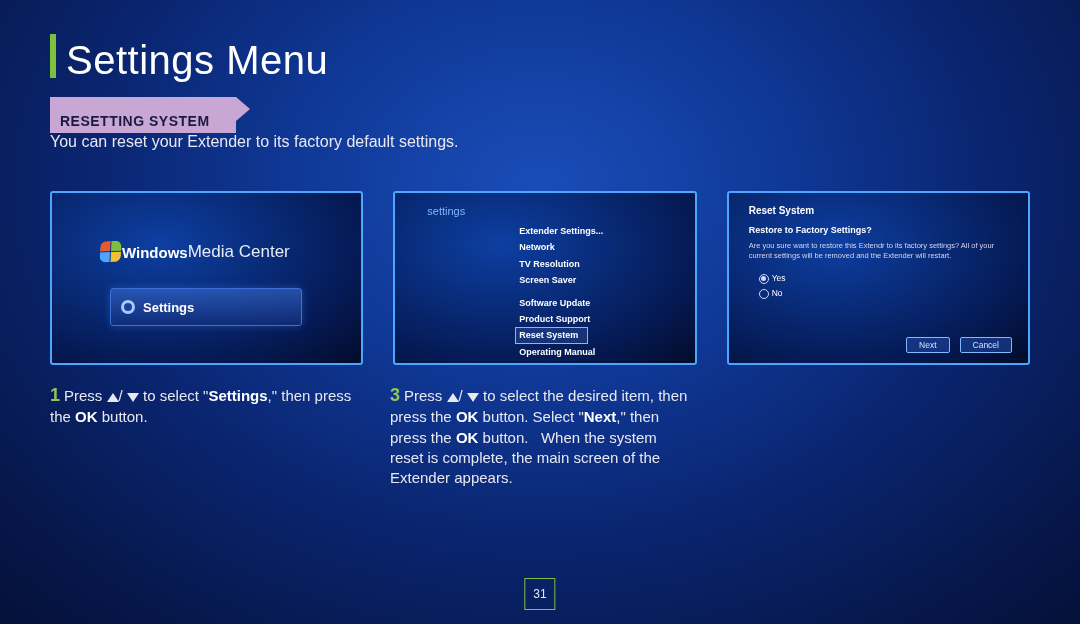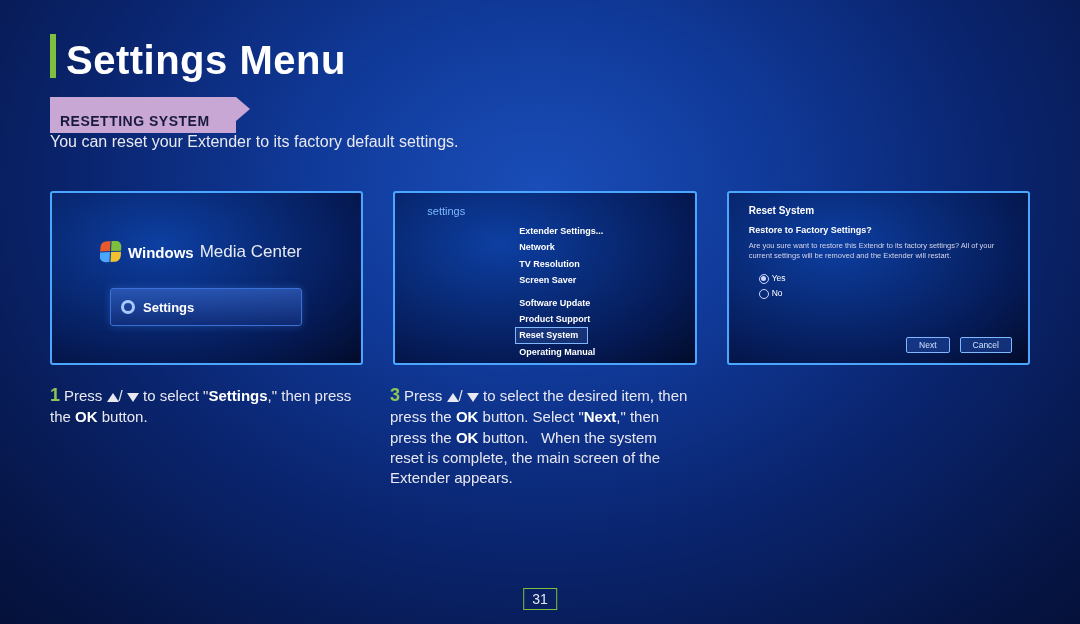--- a/index.html
+++ b/index.html
@@ -30,21 +30,21 @@
   }
   .bar {
     width: 6px;
     height: 44px;
     background: #7fbf3f;
     margin-right: 10px;
     transform: translateY(4px);
   }
   .title {
     font-size: 40px;
-    font-weight: 700;
+    font-weight: 400;
     letter-spacing: 0.5px;
   }
   .section-label {
     display: inline-block;
     background: #c9a7d4;
     color: #1a1a40;
     font-weight: 700;
     font-size: 14px;
     padding: 16px 26px 4px 10px;
     margin-top: 14px;
@@ -81,21 +81,20 @@
   .screen1 { width: 310px; }
   .screen2 { width: 300px; }
   .screen3 { width: 300px; }
 
   
   .wmc-logo {
     position: absolute;
     top: 48px; left: 48px;
     display: flex;
     align-items: center;
-    gap: 6px;
   }
   .flag {
     width: 22px; height: 22px;
     display: grid;
     grid-template-columns: 10px 10px;
     grid-template-rows: 10px 10px;
     gap: 1px;
     transform: skew(-5deg) rotate(-2deg);
     border-radius: 3px;
     overflow: hidden;
@@ -219,22 +218,22 @@
   .tri-down { border-top:9px solid #e8e8f0; }
   b { font-weight: 700; color:#fff; }
 
   .page-num {
     position: absolute;
     bottom: 14px;
     left: 50%;
     transform: translateX(-50%);
     border: 1px solid #7fbf3f;
     color: #e8e8f0;
-    font-size: 14px;
-    padding: 2px 8px;
+    font-size: 12px;
+    padding: 8px 8px;
   }
   .gear-icon {
     display:inline-block;width:14px;height:14px;position:relative;
   }
   .gear-icon::before{
     content:"";position:absolute;inset:0;border:3px solid #a8c8ff;border-radius:50%;
   }
 </style>
 </head>
 <body>

